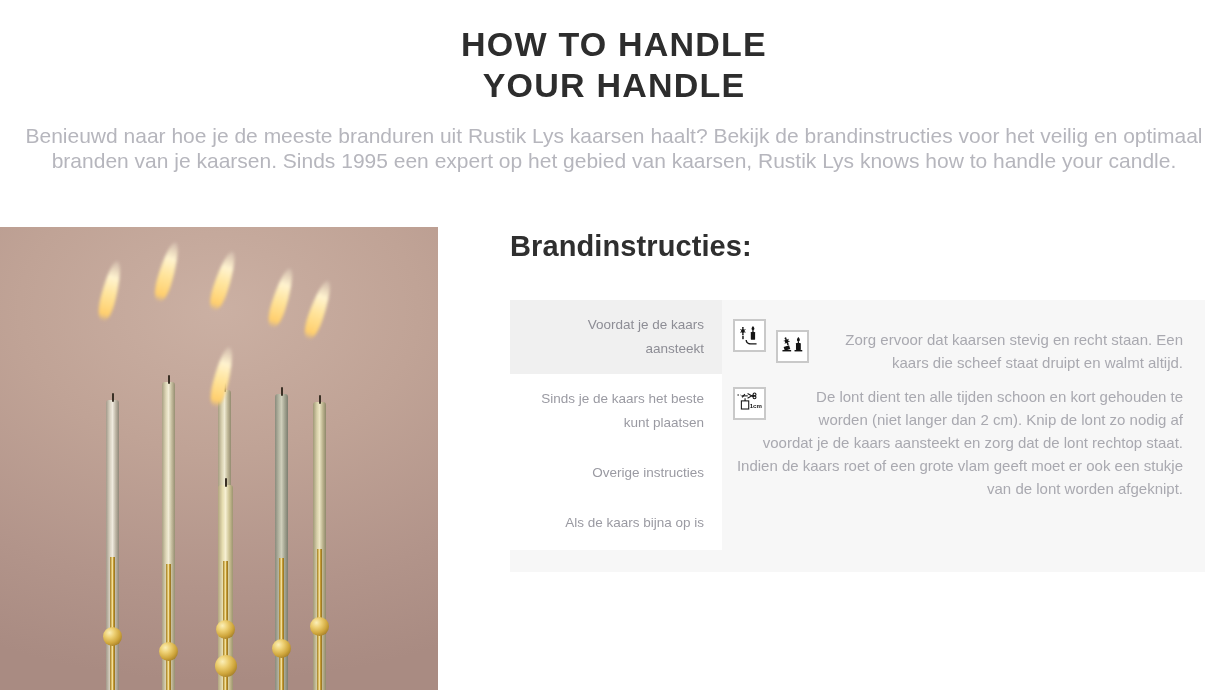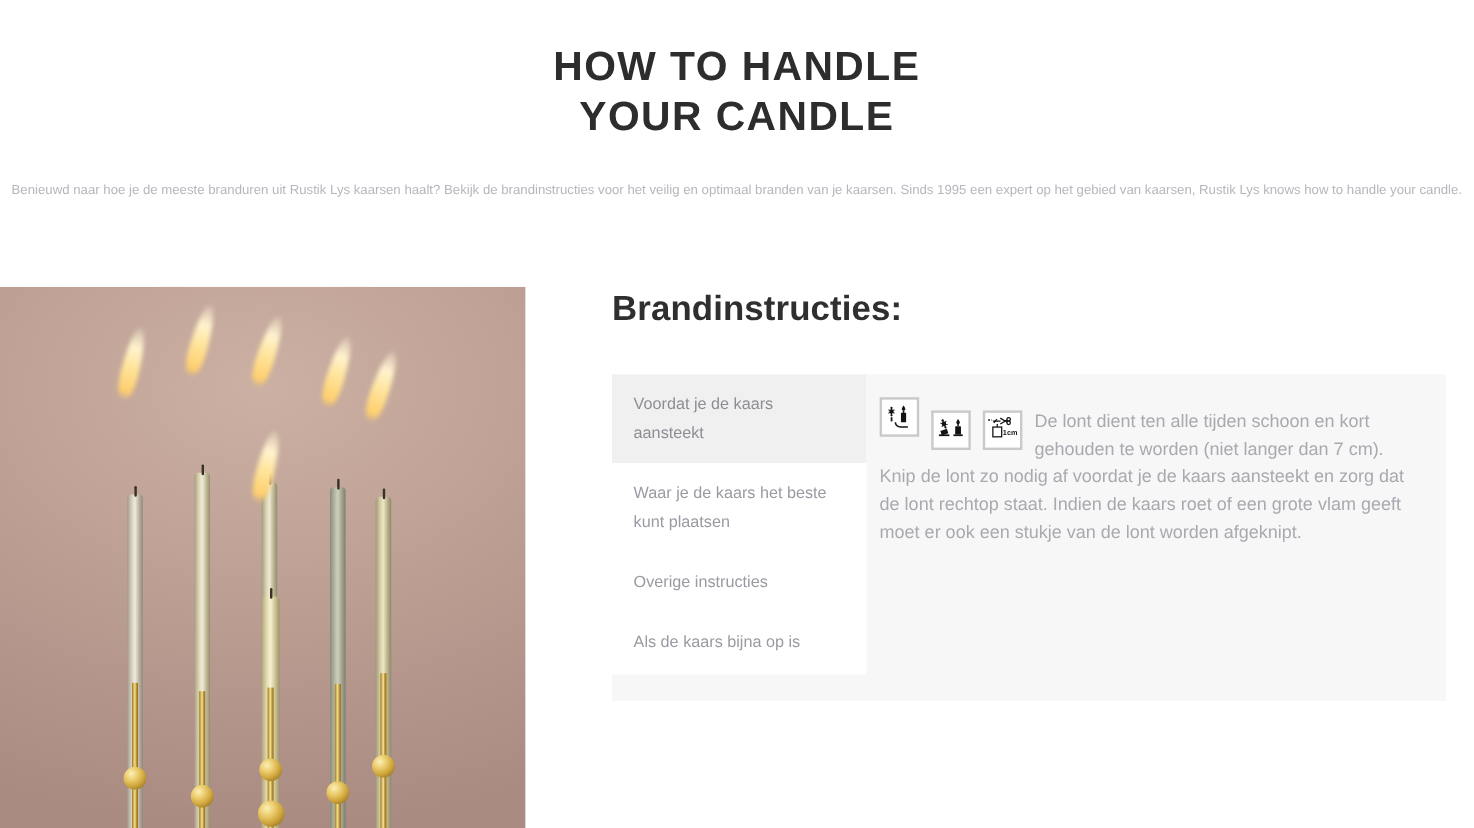--- a/index.html
+++ b/index.html
@@ -14,31 +14,31 @@
   .page { position: relative; width: 1228px; height: 690px; background: #fff; }
 
   
   .page-title {
     text-align: center;
     font-size: 34px;
     line-height: 41px;
     letter-spacing: 1.2px;
     font-weight: 700;
     color: #2d2d2d;
-    margin: 12px;
+    margin: 0;
     padding-top: 24px;
   }
   .page-title .line { display: block; }
 
   .intro {
     margin: 0 auto;
     padding-top: 17px;
     width: 1212px;
     text-align: center;
-    font-size: 11px;
+    font-size: 21px;
     line-height: 25px;
     color: #b6b6bd;
     font-weight: 400;
   }
 
   
   .body-row {
     position: absolute;
     top: 227px; left: 0;
     width: 1228px; height: 463px;
@@ -102,20 +102,21 @@
     letter-spacing: 0.1px;
   }
 
   .accordion {
     margin-top: 37px;
     width: 695px;
     background: #f7f7f7;
     display: flex;
     align-items: flex-start;
     min-height: 272px;
+    text-align: right;
   }
 
   .tab-list {
     width: 212px;
     flex: 0 0 212px;
     background: #ffffff;
     padding-bottom: 30px;
     align-self: stretch;
     max-height: 250px;
   }
@@ -156,21 +157,21 @@
 
   .clear { clear: both; }
 </style>
 </head>
 <body>
 
 <div class="page">
 
   <h1 class="page-title">
     <span class="line">HOW TO HANDLE</span>
-    <span class="line">YOUR CANDLE</span>
+    <span class="line">YOUR HANDLE</span>
   </h1>
 
   <p class="intro">Benieuwd naar hoe je de meeste branduren uit Rustik Lys kaarsen haalt? Bekijk de brandinstructies voor het veilig en optimaal branden van je kaarsen. Sinds 1995 een expert op het gebied van kaarsen, Rustik Lys knows how to handle your candle.</p>
 
   <div class="body-row">
 
     <div class="photo-col">
       <div class="photo">
 
         <div class="candle" style="left:106px; height:330px;">
@@ -234,21 +235,21 @@
     </div>
 
     <div class="content-col">
 
       <h2 class="section-title">Brandinstructies:</h2>
 
       <div class="accordion">
 
         <div class="tab-list">
           <div class="tab active">Voordat je de kaars aansteekt</div>
-          <div class="tab">Waar je de kaars het beste kunt plaatsen</div>
+          <div class="tab">Sinds je de kaars het beste kunt plaatsen</div>
           <div class="tab">Overige instructies</div>
           <div class="tab">Als de kaars bijna op is</div>
         </div>
 
         <div class="panel">
 
           <div class="instruction">
             <span class="pictogram">
               <svg viewBox="0 0 30 30" aria-hidden="true">
                 <g fill="#141414">
@@ -271,41 +272,42 @@
                   <path d="M7.6 5.6c.5-.2 1 .1 1.2.6.17.43 0 .85-.2 1.2.45 0 .85.13 1.18.35l.87-.85.6.56-.83.86c.13.18.24.38.32.6.08.2.12.42.14.64l1.17.08-.05.82-1.18-.08c-.14.4-.4.72-.74.96.4.16.84.4 1.02.84.2.5-.02 1.06-.54 1.26-.5.2-1.03-.08-1.23-.58-.17-.44-.03-.9.1-1.3-.47.06-.9 0-1.25-.18l-.87.85-.6-.57.84-.85a2.6 2.6 0 0 1-.33-.6 2.6 2.6 0 0 1-.14-.64l-1.17-.08.05-.82 1.18.08c.13-.38.38-.7.7-.94-.4-.15-.83-.4-1-.83-.2-.5.03-1.07.53-1.27z"></path>
                   <rect x="6.3" y="14.6" width="5.9" height="4.1" transform="rotate(-18 9.2 16.6)"></rect>
                   <rect x="4.6" y="18.6" width="9" height="1.5"></rect>
                   <path d="M21.1 5.3c.9 1.3 1.5 2.1 1.5 3 0 .85-.67 1.5-1.5 1.5s-1.5-.65-1.5-1.5c0-.9.6-1.7 1.5-3z"></path>
                   <rect x="20.45" y="9.5" width="1.3" height="2.1"></rect>
                   <rect x="18.6" y="11.5" width="5" height="7.2" rx="0.5"></rect>
                   <rect x="17.1" y="18.6" width="8" height="1.5"></rect>
                 </g>
               </svg>
             </span>
+            <span>Zorg ervoor dat kaarsen stevig en recht staan. Een kaars die scheef staat druipt en walmt altijd.</span>
             <span class="clear"></span>
           </div>
 
           <div class="instruction">
             <span class="pictogram">
               <svg viewBox="0 0 30 30" aria-hidden="true">
                 <g fill="none" stroke="#141414" stroke-width="1.1">
                   <path d="M2.5 6.2h3.3" stroke-dasharray="1.6 1.3"></path>
                   <path d="M7.4 8.6 L10.2 5.4"></path>
                   <path d="M6.6 7.1 h6.6"></path>
                   <path d="M13.0 4.6 L19.0 8.1"></path>
                   <path d="M13.0 9.6 L19.0 6.1"></path>
                   <circle cx="20.2" cy="8.6" r="1.5"></circle>
                   <circle cx="20.2" cy="5.6" r="1.5"></circle>
                   <path d="M10.4 9.6 V12.3"></path>
                   <rect x="6.6" y="12.3" width="7.6" height="8.4"></rect>
                 </g>
                 <text x="15.2" y="19.4" font-family="'Liberation Sans', sans-serif" font-size="6.3" font-weight="700" fill="#141414">1cm</text>
               </svg>
             </span>
-            <span>De lont dient ten alle tijden schoon en kort gehouden te worden (niet langer dan 7 cm). Knip de lont zo nodig af voordat je de kaars aansteekt en zorg dat de lont rechtop staat. Indien de kaars roet of een grote vlam geeft moet er ook een stukje van de lont worden afgeknipt.</span>
+            <span>De lont dient ten alle tijden schoon en kort gehouden te worden (niet langer dan 2 cm). Knip de lont zo nodig af voordat je de kaars aansteekt en zorg dat de lont rechtop staat. Indien de kaars roet of een grote vlam geeft moet er ook een stukje van de lont worden afgeknipt.</span>
             <span class="clear"></span>
           </div>
 
         </div>
       </div>
     </div>
   </div>
 </div>
 
 </body></html>

